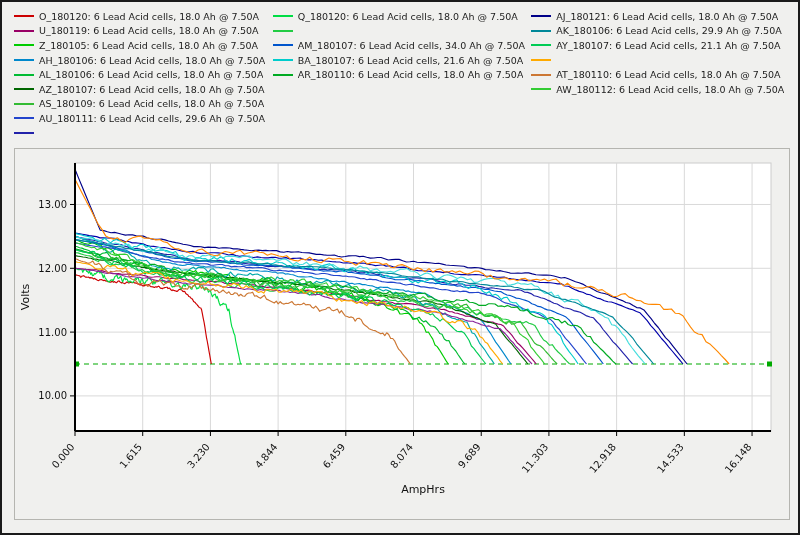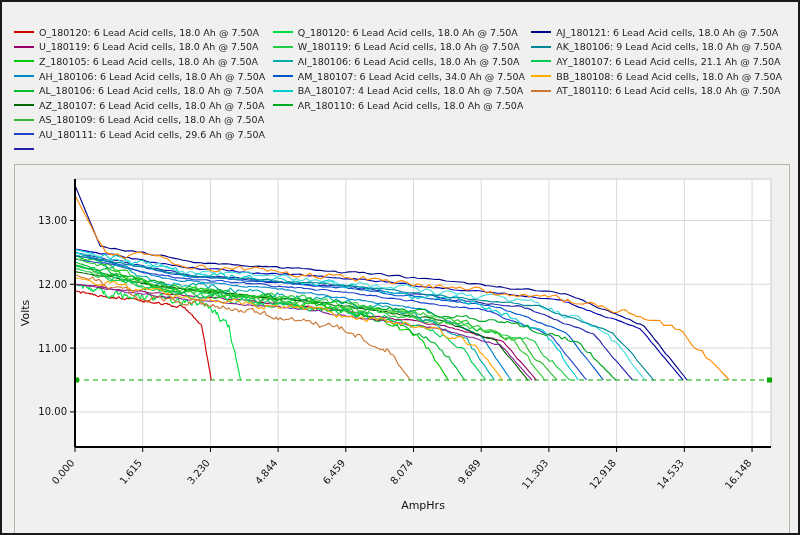--- a/index.html
+++ b/index.html
@@ -1,21 +1,21 @@
 <!DOCTYPE html>
 <html><head>
 <meta charset="utf-8">
 <style>
   html,body{margin:0;padding:0;}
   body{
     width:800px;height:535px;box-sizing:border-box;
     border:2px solid #1a1a1a;background:#f0f0ee;
     font-family:"DejaVu Sans", sans-serif;overflow:hidden;
   }
-  .legend{display:flex;padding:23px 8px 2px 12px;}
+  .legend{display:flex;padding:7px 8px 2px 12px;}
   .legend-col{display:flex;flex-direction:column;flex:1 1 33%;min-width:0;}
   .legend-item{display:flex;align-items:center;height:14.6px;gap:5px;min-width:0;}
   .swatch{width:20px;flex:0 0 20px;height:0;border-top:2px solid #000;}
   .legend-label{font-size:9.5px;color:#1c1c1c;white-space:nowrap;overflow:hidden;}
   .chart-panel{
     margin:6px 10px 0 12px;background:#f0f0ee;
     border:1px solid #b5b5b0;width:776px;height:372px;box-sizing:border-box;
   }
   svg{display:block;}
   text{font-family:"DejaVu Sans", sans-serif;}
@@ -61,59 +61,57 @@
         <span class="swatch" style="border-top-color: rgb(34, 34, 170);"></span>
       </div>
     </div>
   <div class="legend-col">
       <div class="legend-item">
         <span class="swatch" style="border-top-color: rgb(0, 221, 68);"></span>
         <span class="legend-label">Q_180120: 6 Lead Acid cells, 18.0 Ah @ 7.50A</span>
       </div>
       <div class="legend-item">
         <span class="swatch" style="border-top-color: rgb(34, 204, 68);"></span>
-        <span class="legend-label">W_180119: 6 Lead Acid cells, 18.0 Ah @ 7.50A</span>
-      </div>
-      <div class="legend-item">
-        <span class="swatch" style="border-top-color: rgb(0, 170, 170);"></span>
-        <span class="legend-label">AI_180106: 6 Lead Acid cells, 18.0 Ah @ 7.50A</span>
       </div>
       <div class="legend-item">
         <span class="swatch" style="border-top-color: rgb(0, 85, 204);"></span>
         <span class="legend-label">AM_180107: 6 Lead Acid cells, 34.0 Ah @ 7.50A</span>
       </div>
       <div class="legend-item">
         <span class="swatch" style="border-top-color: rgb(0, 204, 204);"></span>
-        <span class="legend-label">BA_180107: 4 Lead Acid cells, 18.0 Ah @ 7.50A</span>
+        <span class="legend-label">BA_180107: 6 Lead Acid cells, 21.6 Ah @ 7.50A</span>
       </div>
       <div class="legend-item">
         <span class="swatch" style="border-top-color: rgb(0, 170, 34);"></span>
         <span class="legend-label">AR_180110: 6 Lead Acid cells, 18.0 Ah @ 7.50A</span>
       </div>
     </div>
   <div class="legend-col">
       <div class="legend-item">
         <span class="swatch" style="border-top-color: rgb(0, 0, 136);"></span>
         <span class="legend-label">AJ_180121: 6 Lead Acid cells, 18.0 Ah @ 7.50A</span>
       </div>
       <div class="legend-item">
         <span class="swatch" style="border-top-color: rgb(0, 136, 153);"></span>
-        <span class="legend-label">AK_180106: 9 Lead Acid cells, 18.0 Ah @ 7.50A</span>
+        <span class="legend-label">AK_180106: 6 Lead Acid cells, 29.9 Ah @ 7.50A</span>
       </div>
       <div class="legend-item">
         <span class="swatch" style="border-top-color: rgb(0, 204, 85);"></span>
         <span class="legend-label">AY_180107: 6 Lead Acid cells, 21.1 Ah @ 7.50A</span>
       </div>
       <div class="legend-item">
         <span class="swatch" style="border-top-color: rgb(255, 170, 0);"></span>
-        <span class="legend-label">BB_180108: 6 Lead Acid cells, 18.0 Ah @ 7.50A</span>
       </div>
       <div class="legend-item">
         <span class="swatch" style="border-top-color: rgb(204, 119, 51);"></span>
         <span class="legend-label">AT_180110: 6 Lead Acid cells, 18.0 Ah @ 7.50A</span>
+      </div>
+      <div class="legend-item">
+        <span class="swatch" style="border-top-color: rgb(51, 204, 51);"></span>
+        <span class="legend-label">AW_180112: 6 Lead Acid cells, 18.0 Ah @ 7.50A</span>
       </div>
     </div>
 </div>
 
 <div class="chart-panel">
   <svg width="774" height="368" viewBox="0 0 774 368">
       <rect x="60" y="14" width="696" height="268" fill="#ffffff" stroke="#cccccc" stroke-width="1"></rect>
       <line x1="60" y1="14" x2="60" y2="282" stroke="#d9d9d9" stroke-width="1"></line>
       <line x1="127.71325301204818" y1="14" x2="127.71325301204818" y2="282" stroke="#d9d9d9" stroke-width="1"></line>
       <line x1="195.42650602409637" y1="14" x2="195.42650602409637" y2="282" stroke="#d9d9d9" stroke-width="1"></line>

